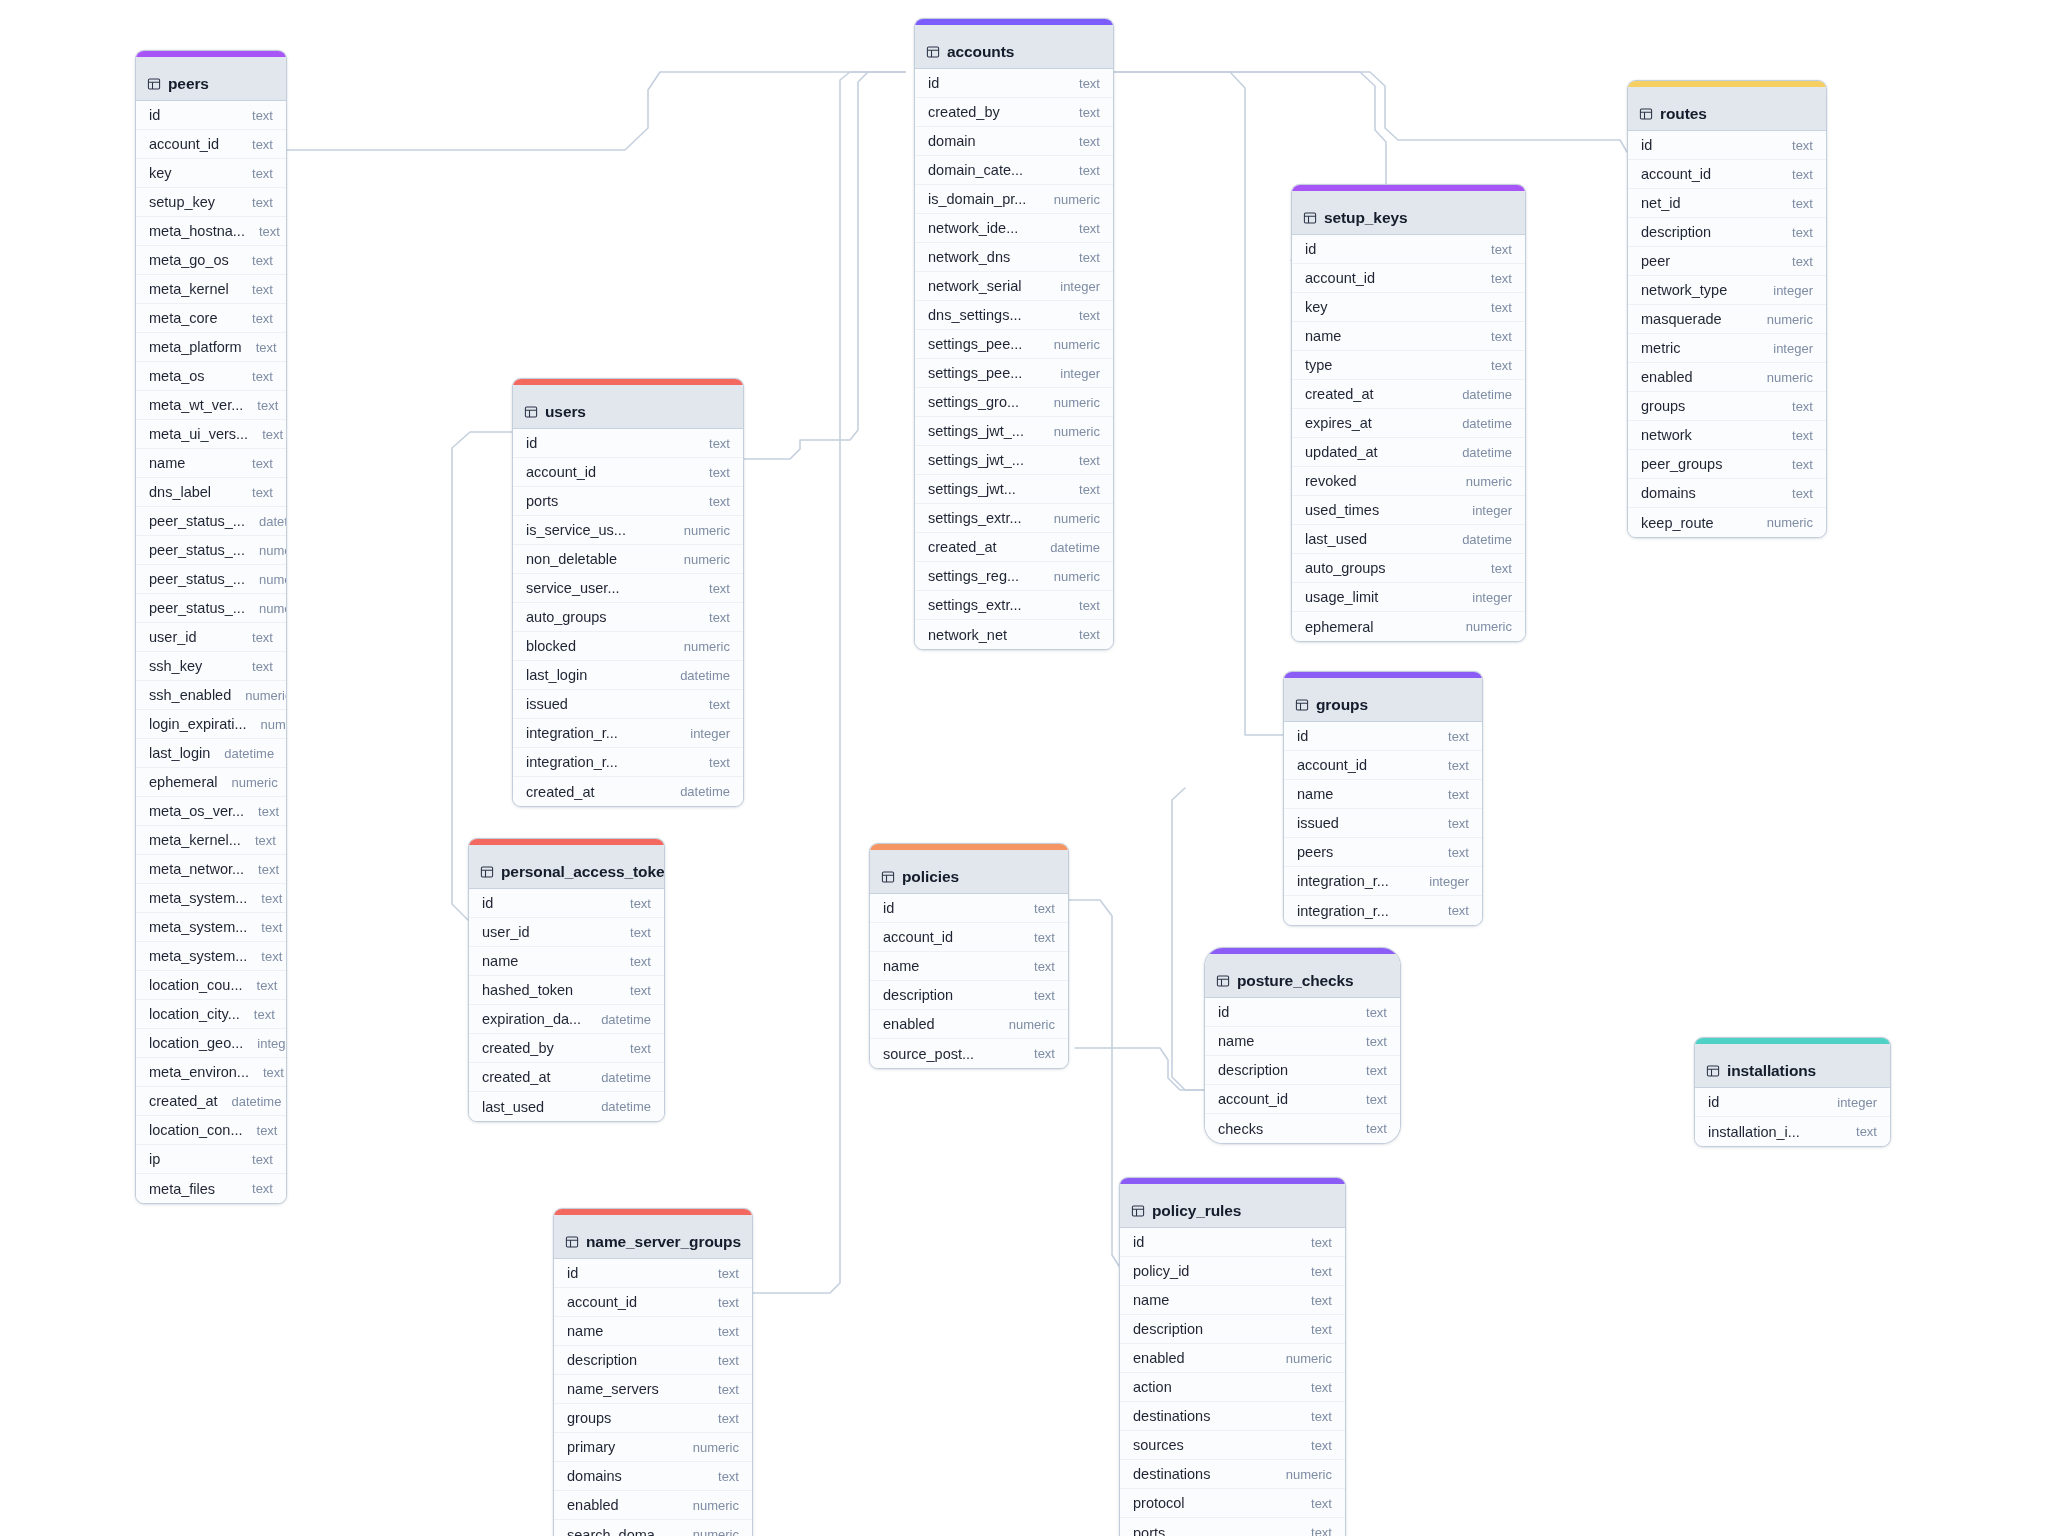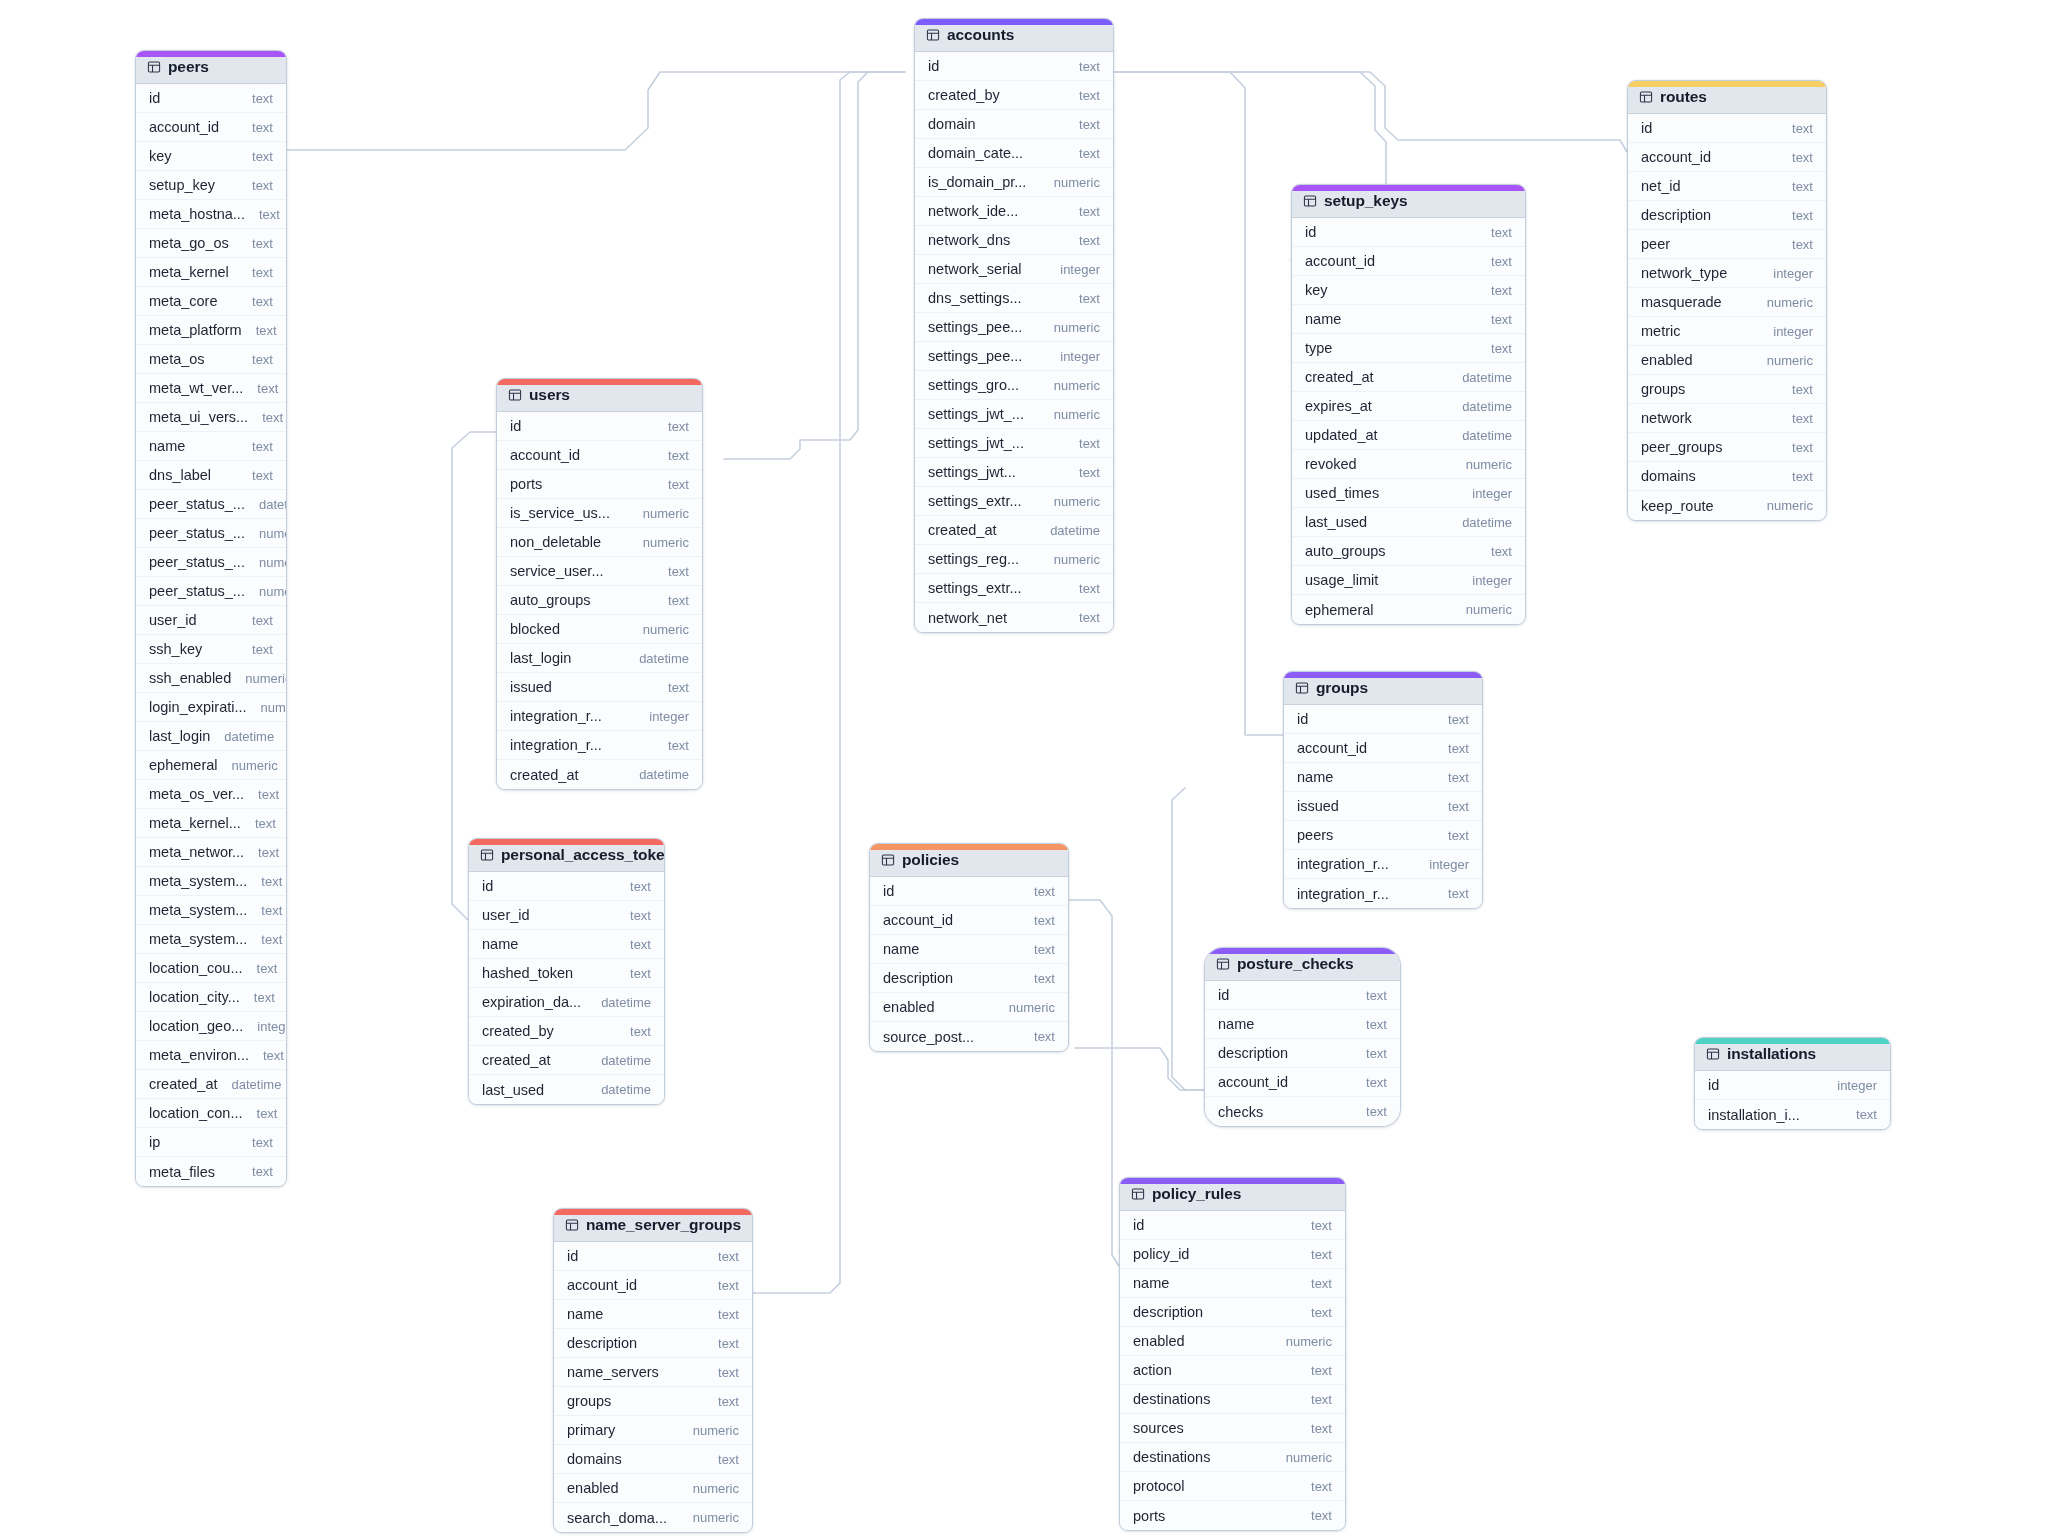--- a/index.html
+++ b/index.html
@@ -19,21 +19,21 @@
     background: #fbfcfd;
     border: 1px solid #c3cedd;
     border-radius: 9px;
     box-shadow: 0 1px 3px rgba(30,45,70,0.13), 0 0 0 0.5px rgba(120,140,170,0.08);
     overflow: hidden;
   }
   .accent-bar { height: 6px; width:100%; }
   .card-head {
     display:flex; align-items:center; gap:7px;
     background: #e2e7ee;
-    padding: 1px 12px 7px 11px;
+    padding: 18px 12px 7px 11px;
     border-bottom: 1px solid #c8d2de;
   }
   .card-head .tbl-icon { width:14px; height:14px; flex:0 0 14px; display:block; }
   .card-title {
     font-size: 15.5px; font-weight: bold; color:#151c2b; letter-spacing:-0.1px;
     white-space:nowrap;
   }
   .col-row {
     display:flex; align-items:center; justify-content:space-between;
     padding: 0 13px 0 13px;
@@ -224,21 +224,21 @@
         </div>
         <div class="col-row">
           <span class="col-name">ip</span>
           <span class="col-type">text</span>
         </div>
         <div class="col-row">
           <span class="col-name">meta_files</span>
           <span class="col-type">text</span>
         </div>
       </div>
-      <div class="table-card" style="left: 496px; top: 378px; width: 207px;">
+      <div class="table-card" style="left: 512px; top: 378px; width: 232px;">
         <div class="accent-bar" style="background: rgb(244, 105, 95);"></div>
         <div class="card-head">
           <span>
             <svg class="tbl-icon" viewBox="0 0 16 16" fill="none" stroke="#2b3245" stroke-width="1.2">
               <rect x="1.6" y="2.2" width="12.8" height="11.6" rx="1.4"></rect>
               <line x1="1.6" y1="5.9" x2="14.4" y2="5.9"></line>
               <line x1="6.3" y1="5.9" x2="6.3" y2="13.8"></line>
             </svg>
           </span>
           <span class="card-title">users</span>

